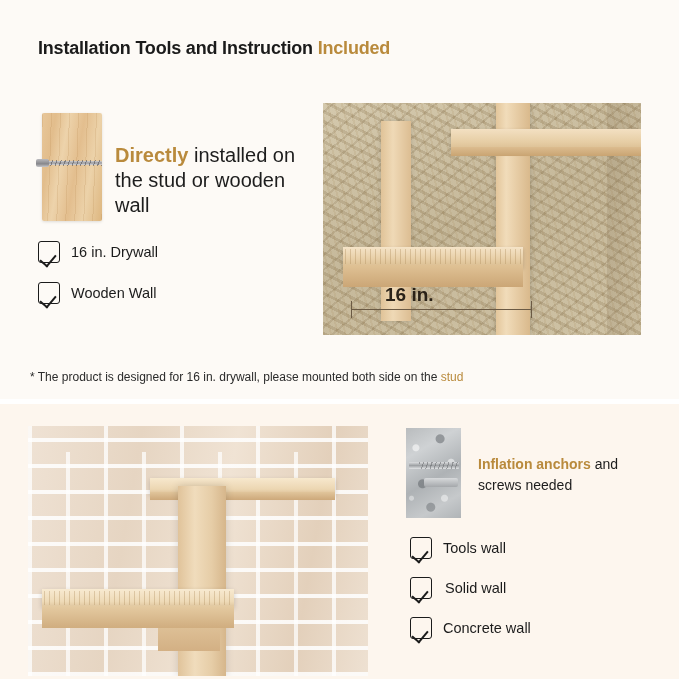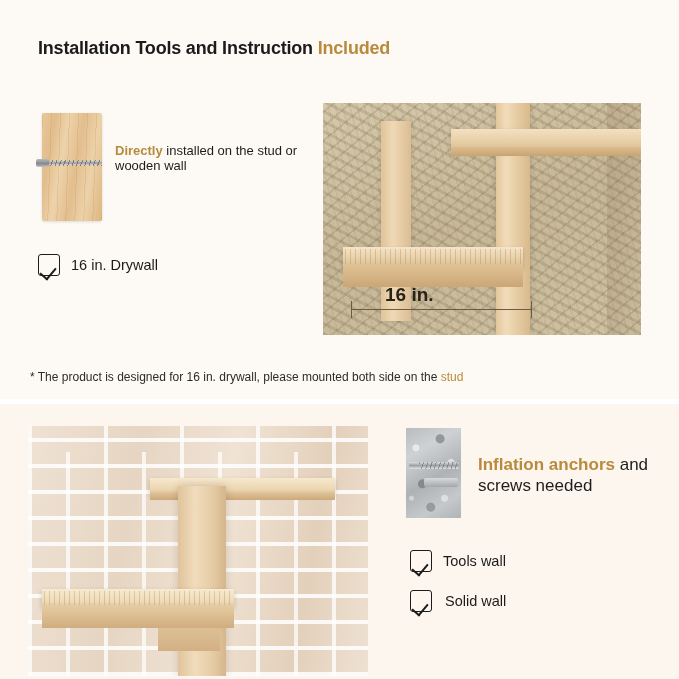--- a/index.html
+++ b/index.html
@@ -47,26 +47,26 @@
     background:repeating-linear-gradient(110deg, rgba(90,90,95,0.65) 0 1px, rgba(0,0,0,0) 1px 4px);
   }
   .screw-head{
     position:absolute;left:0;top:0;width:13px;height:8px;
     background:linear-gradient(180deg,#b9b9bd 0%,#87878b 60%,#c6c6c9 100%);
     border-radius:2px;
   }
 
   .desc{
     position:absolute;left:115px;top:143px;width:190px;
-    font-size:13px;line-height:15px;color:#1d1d1d;
+    font-size:20px;line-height:25px;color:#1d1d1d;
   }
   .desc .accent{color:#b98a3c;font-weight:bold;}
 
   
-  .check-row{position:absolute;display:flex;align-items:center;gap:11px;margin-top:13px;}
+  .check-row{position:absolute;display:flex;align-items:center;gap:11px;}
   .check-box{
     width:20px;height:20px;border:1.6px solid #1b1b1b;border-radius:3px;
     position:relative;flex:none;background:transparent;
   }
   .check-box:after{
     content:"";position:absolute;left:4px;top:9px;width:8px;height:13px;
     border-right:2px solid #1b1b1b;border-bottom:2px solid #1b1b1b;
     transform:rotate(40deg);transform-origin:center;
   }
   .check-label{font-size:14.5px;color:#1b1b1b;white-space:nowrap;}
@@ -228,21 +228,21 @@
     background:repeating-linear-gradient(108deg, rgba(110,112,115,0.6) 0 1px, rgba(0,0,0,0) 1px 4px);
   }
   .anchor-sleeve{
     position:absolute;left:18px;top:50px;width:34px;height:9px;
     background:linear-gradient(180deg,#d7d9db,#a5a8ab);
     border-radius:2px;
   }
 
   .desc2{
     position:absolute;left:478px;top:454px;width:180px;
-    font-size:17px;line-height:21px;color:#1d1d1d;
+    font-size:14px;line-height:21px;color:#1d1d1d;
   }
   .desc2 .accent{color:#b98a3c;font-weight:bold;}
 
   .chk3{left:410px;top:537px;}
   .chk4{left:410px;top:577px;gap:13px;}
   .chk5{left:410px;top:617px;}
 </style>
 </head>
 <body>
 
@@ -261,20 +261,24 @@
         <div class="screw-thread"></div>
         <div class="screw-head"></div>
       </div>
     </div>
 
     <div class="desc"><span class="accent">Directly</span><span> installed on the stud or wooden wall</span></div>
 
     <div class="check-row chk1">
       <div class="check-box"></div>
       <div class="check-label">16 in. Drywall</div>
+    </div>
+    <div class="check-row chk2">
+      <div class="check-box"></div>
+      <div class="check-label">Wooden Wall</div>
     </div>
 
     <div class="photo-top">
       <div class="osb"></div>
       <div class="osb-v"></div>
       <div class="post2"></div>
       <div class="post"></div>
       <div class="shelf-a"></div>
       <div class="shelf-a-edge"></div>
       <div class="shelf-b">
@@ -316,14 +320,18 @@
   <div class="desc2"><span class="accent">Inflation anchors</span><span> and screws needed</span></div>
 
   <div class="check-row chk3">
     <div class="check-box"></div>
     <div class="check-label">Tools wall</div>
   </div>
   <div class="check-row chk4">
     <div class="check-box"></div>
     <div class="check-label">Solid wall</div>
   </div>
+  <div class="check-row chk5">
+    <div class="check-box"></div>
+    <div class="check-label">Concrete wall</div>
+  </div>
 
 </div>
 
 </body></html>

